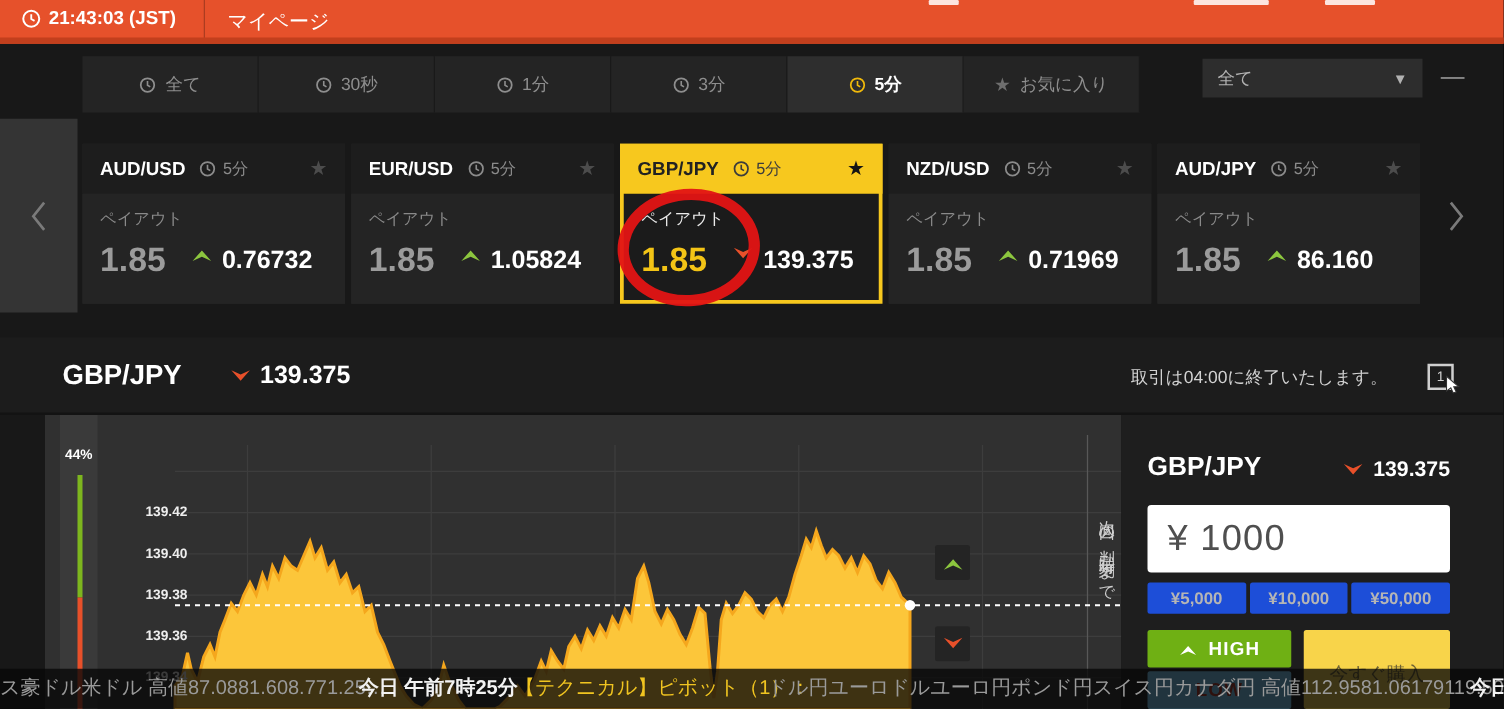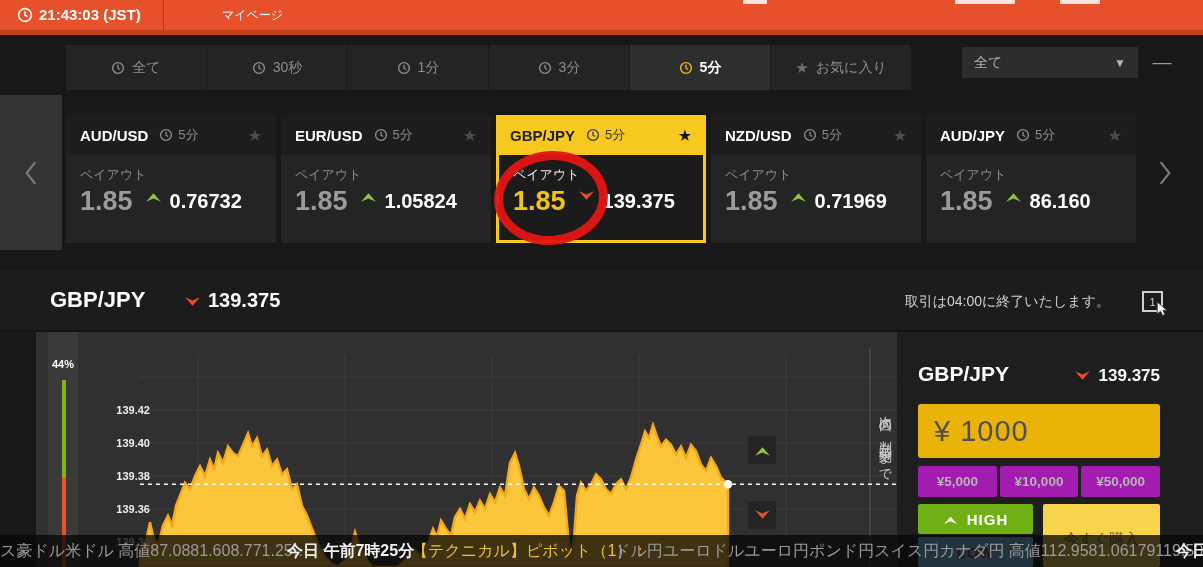--- a/index.html
+++ b/index.html
@@ -5,21 +5,21 @@
   html,body{margin:0;padding:0;background:#000;}
   #app{position:relative;width:1203px;height:567px;overflow:hidden;background:#181818;
        font-family:"Liberation Sans","DejaVu Sans",sans-serif;}
 
   
   #topbar{position:absolute;left:0;top:0;width:1203px;height:30px;background:#e6512b;
           border-bottom:5px solid #c23f1d;display:flex;align-items:center;color:#fff;padding-left:9px;}
   #topbar-time{position:absolute;left:39px;top:6px;font-size:15px;font-weight:bold;}
   #topbar-clock{position:absolute;left:17px;top:7px;}
   #topbar-divider{position:absolute;left:163px;top:0;width:1px;height:30px;background:rgba(0,0,0,0.25);}
-  #topbar-mypage{position:absolute;left:182px;top:7px;font-size:12px;margin-left:40px;}
+  #topbar-mypage{position:absolute;left:182px;top:7px;font-size:16px;}
   .frag{position:absolute;top:0;height:4px;background:rgba(255,255,255,0.85);border-radius:1px;}
 
   
   #tabrow{position:absolute;left:66px;top:45px;height:45px;display:flex;}
   .tab{width:141px;height:45px;background:#242424;color:#8e8e8e;font-size:14px;
        display:flex;align-items:center;justify-content:center;gap:7px;
        border-right:1px solid #191919;box-sizing:border-box;cursor:pointer;}
   .tab.active{background:#2e2e2e;color:#fff;font-weight:bold;}
   .tab .star{font-size:15px;color:#6e6e6e;}
   #filter-select{position:absolute;left:962px;top:47px;width:176px;height:31px;background:#2d2d2d;
@@ -33,21 +33,21 @@
        display:flex;align-items:center;justify-content:center;}
   #arrow-right{position:absolute;left:1156px;top:160px;}
   #cardsrow{position:absolute;left:66px;top:115px;display:flex;gap:5px;}
   .card{width:210px;height:128px;background:#242424;position:relative;}
   .card .hdr{height:40px;background:#1d1d1d;display:flex;align-items:center;padding:0 14px;box-sizing:border-box;}
   .card .pair{font-weight:bold;font-size:15px;color:#fff;}
   .card .dur{margin-left:11px;color:#8b8b8b;font-size:13px;display:flex;align-items:center;gap:5px;}
   .card .star{margin-left:auto;color:#4c4c4c;font-size:16px;}
   .card .body{height:88px;background:#242424;padding:11px 14px;box-sizing:border-box;}
   .card .plabel{font-size:13px;color:#8a8a8a;}
-  .card .vrow{display:flex;align-items:center;gap:12px;margin-top:4px;}
+  .card .vrow{display:flex;align-items:center;gap:20px;margin-top:11px;}
   .card .pv{font-size:27px;font-weight:bold;color:#9b9b9b;line-height:1;}
   .card .price{display:flex;align-items:flex-start;gap:8px;}
   .card .pricetxt{font-size:20px;font-weight:bold;color:#fff;}
   .card.sel{background:#f7c81e;}
   .card.sel .hdr{background:#f7c81e;}
   .card.sel .pair{color:#222;}
   .card.sel .dur{color:#3c3c3c;}
   .card.sel .star{color:#141414;}
   .card.sel .body{background:#1b1b1b;margin:0 3px;height:85px;}
   .card.sel .plabel{color:#ececec;}
@@ -79,25 +79,25 @@
        display:flex;align-items:center;justify-content:center;z-index:3;cursor:pointer;}
   #next-time-label{position:absolute;left:872px;top:406px;width:22px;height:160px;overflow:hidden;
        writing-mode:vertical-rl;color:#cfcfcf;font-size:13px;letter-spacing:3px;z-index:3;}
 
   
   #tpanel{position:absolute;left:897px;top:332px;width:306px;height:235px;background:#1e1e1e;z-index:2;}
   #tp-pair{position:absolute;left:918px;top:362px;font-size:21px;font-weight:bold;color:#fff;z-index:3;}
   #tp-price{position:absolute;left:1040px;top:366px;width:120px;display:flex;justify-content:flex-end;
        align-items:center;gap:8px;z-index:3;}
   #tp-price span{font-size:17px;font-weight:bold;color:#fff;}
-  #amount-input{position:absolute;left:918px;top:404px;width:242px;height:54px;background:#eab308;
+  #amount-input{position:absolute;left:918px;top:404px;width:242px;height:54px;background:#ffffff;
        border-radius:3px;z-index:3;box-sizing:border-box;padding-left:16px;display:flex;align-items:center;}
   #amount-input span{font-size:29px;color:#4f4f4f;letter-spacing:1px;}
   #qbtns{position:absolute;left:918px;top:466px;width:242px;display:flex;gap:3px;z-index:3;}
-  .qbtn{flex:1;height:31px;background:#a21caf;color:#b5b5b5;font-size:13.5px;font-weight:bold;
+  .qbtn{flex:1;height:25px;background:#1d4ed8;color:#b5b5b5;font-size:13.5px;font-weight:bold;
        display:flex;align-items:center;justify-content:center;border-radius:2px;cursor:pointer;}
   #high-btn{position:absolute;left:918px;top:504px;width:115px;height:30px;background:#6fb014;border-radius:2px;
        display:flex;align-items:center;justify-content:center;gap:9px;z-index:3;cursor:pointer;}
   #high-btn span{color:#fff;font-weight:bold;font-size:15px;letter-spacing:1px;}
   #low-btn{position:absolute;left:918px;top:537px;width:115px;height:30px;background:#7dd3fc;border-radius:2px;
        display:flex;align-items:center;justify-content:center;z-index:3;cursor:pointer;}
   #low-btn span{color:#b03425;font-weight:bold;font-size:15px;letter-spacing:1px;}
   #buy-btn{position:absolute;left:1043px;top:504px;width:117px;height:63px;background:#f8d44a;border-radius:2px;
        z-index:3;cursor:pointer;}
   #buy-btn span{position:absolute;left:0;right:0;top:26px;text-align:center;color:#6f6335;font-size:15px;}

